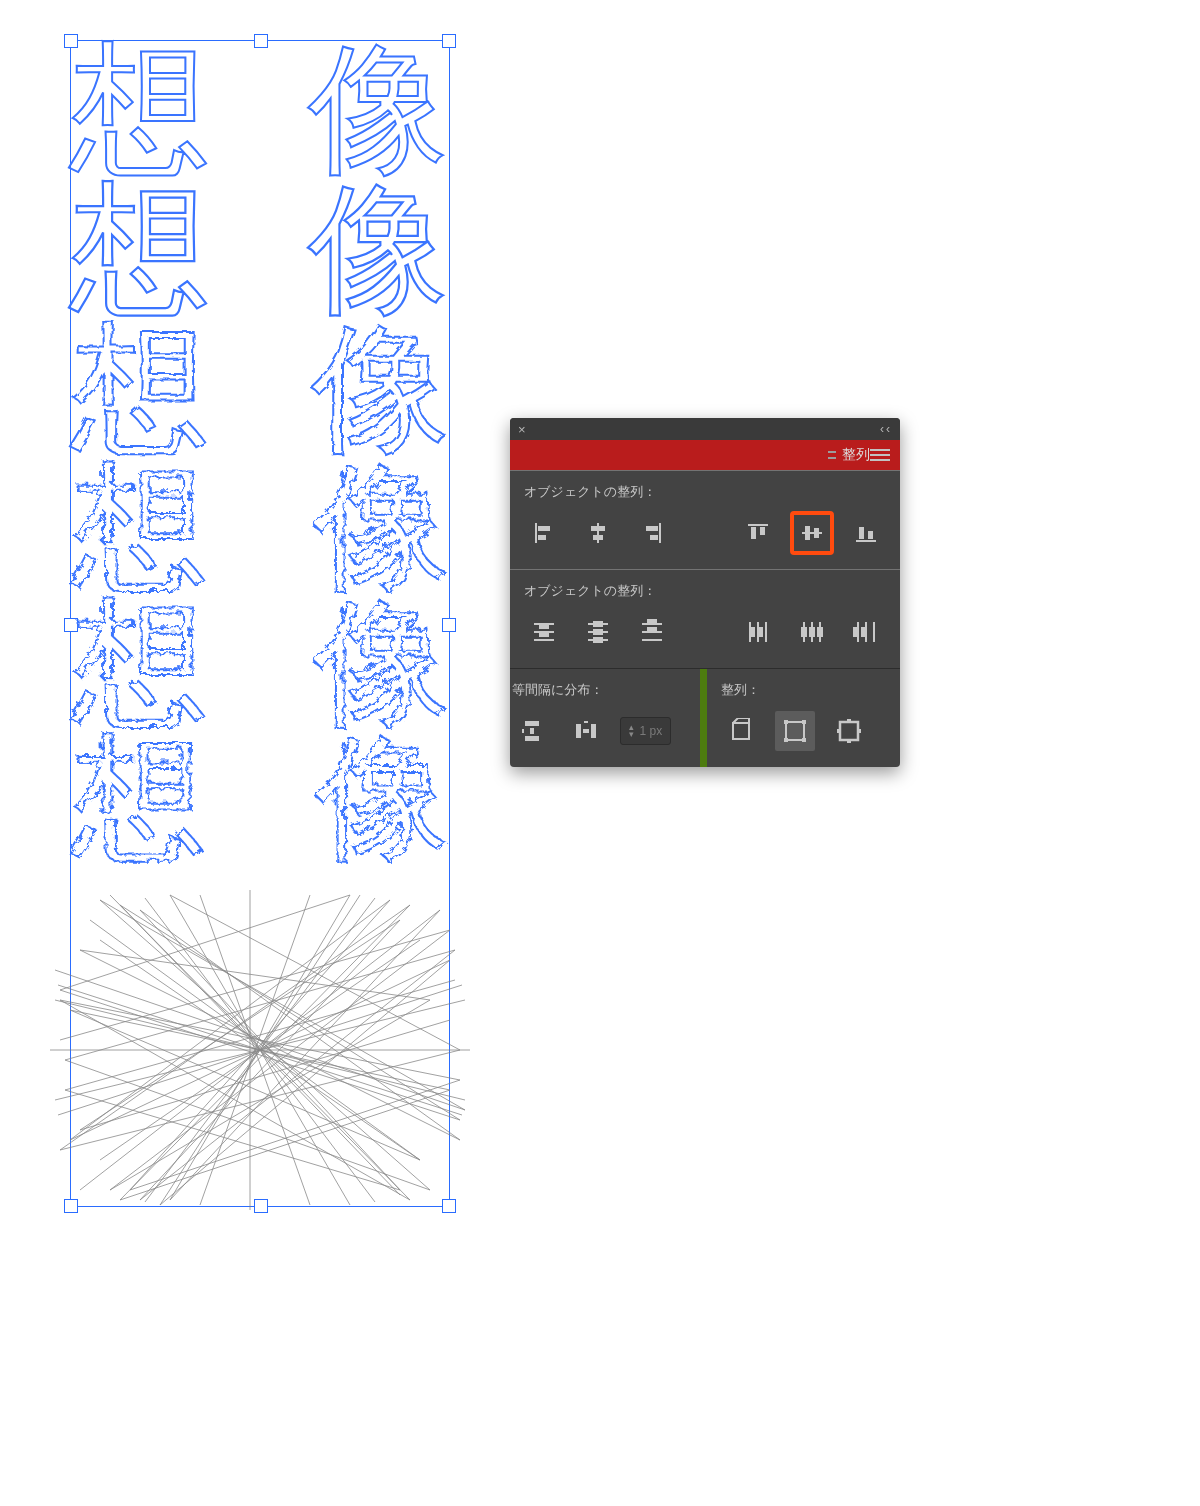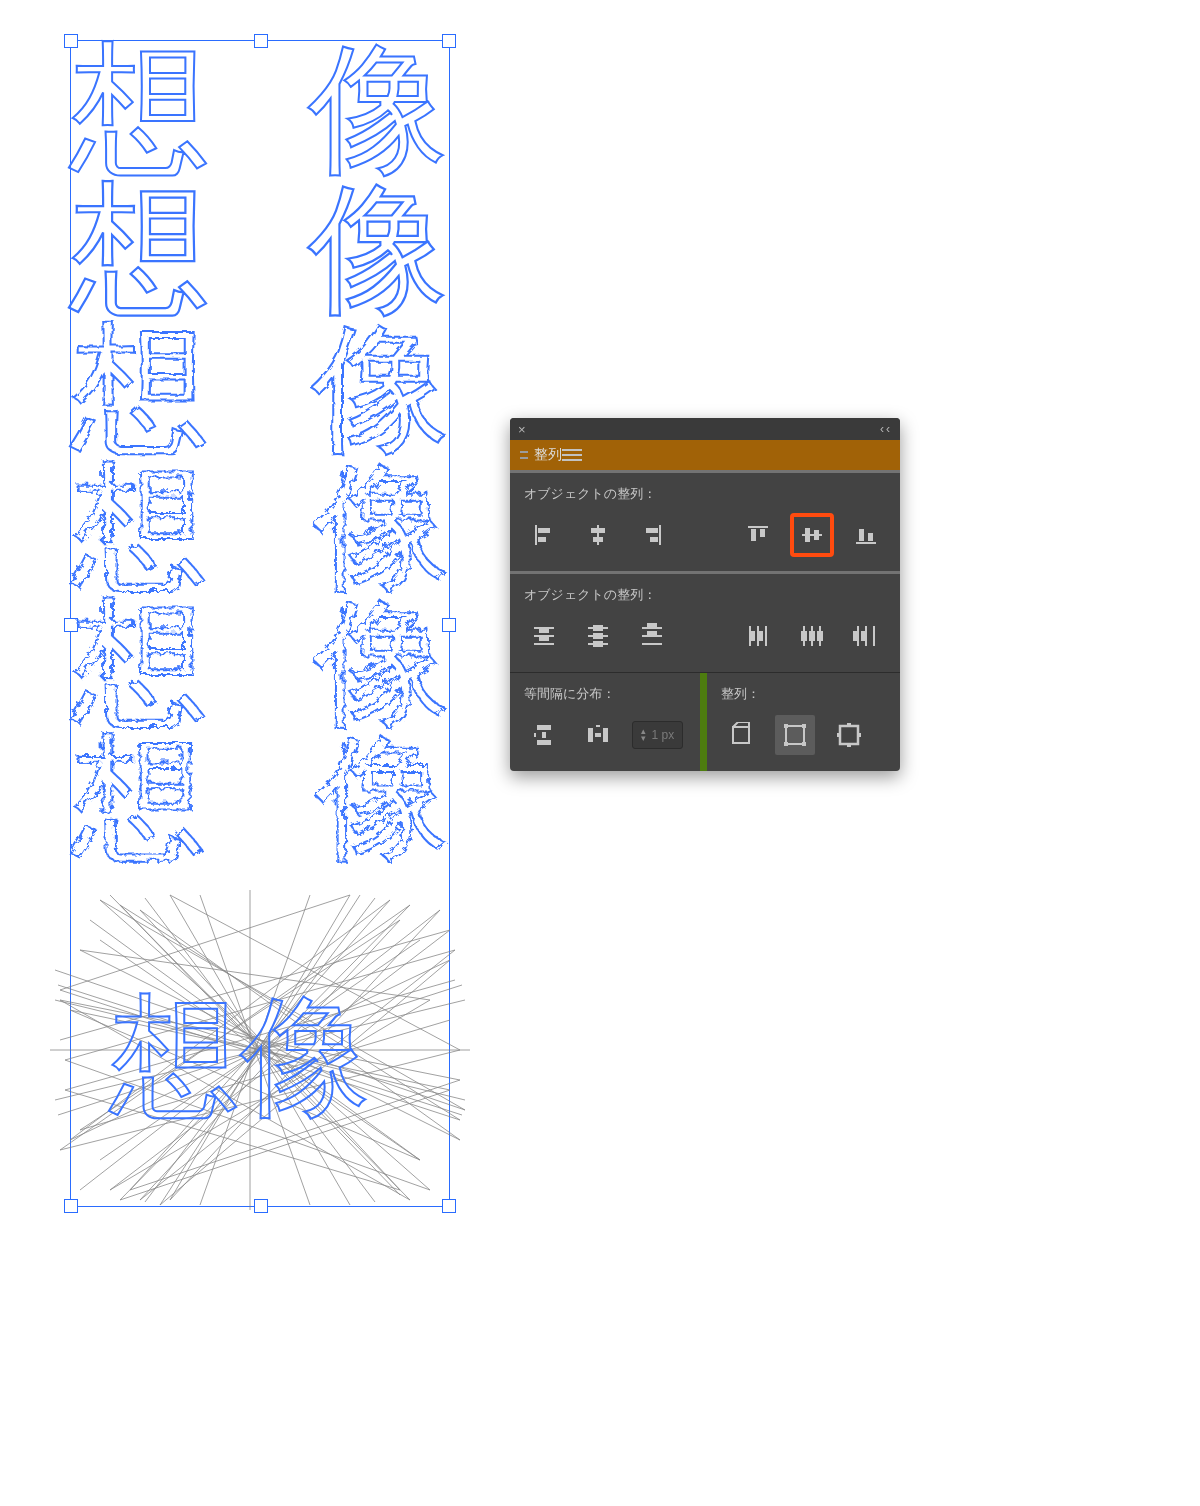--- a/index.html
+++ b/index.html
@@ -22,38 +22,38 @@
   .r5 .glyph{font-size:134px}
   .rough{filter:url(#rough)}
   .final-wrap{position:absolute;left:0px;top:860px;width:420px;height:320px}
   .scrib{position:absolute;inset:0;opacity:.9}
   .final{position:absolute;left:60px;top:80px;font-family:"Yu Mincho","Hiragino Mincho ProN",serif;font-weight:500;font-size:130px;-webkit-text-stroke:2px #3a74ff;color:transparent}
   
   .panel{position:absolute;left:510px;top:418px;width:390px;border-radius:4px;background:#434343;box-shadow:0 6px 18px rgba(0,0,0,.4);color:#c8c8c8;font-size:13px}
   .panel-titlebar{height:22px;background:#3a3a3a;border-radius:4px 4px 0 0;display:flex;align-items:center;justify-content:space-between;padding:0 8px}
   .close-x{font-size:13px;color:#b5b5b5;cursor:pointer}
   .collapse{font-size:12px;color:#b5b5b5;letter-spacing:2px}
-  .panel-tab{height:30px;background:#a16207;display:flex;align-items:center;padding:0 10px;justify-content:flex-start}
+  .panel-tab{height:30px;background:#b91c1c;display:flex;align-items:center;padding:0 10px;justify-content:flex-end}
   .tab-lbl{display:flex;align-items:center;gap:6px;color:#dcdcdc;font-size:14px}
   .grip{display:inline-block;width:8px;height:14px;position:relative}
   .grip::before,.grip::after{content:"";position:absolute;left:0;width:8px;height:2px;background:#9c9c9c}
   .grip::before{top:3px}.grip::after{top:9px}
   .menu-btn{width:20px;display:flex;flex-direction:column;gap:3px;cursor:pointer}
   .menu-btn span{height:2px;background:#c2c2c2}
-  .section{padding:12px 14px 16px;border-top:3px solid #737373}
+  .section{padding:12px 14px 16px;border-top:1px solid #737373}
   .section:first-of-type{border-top:none}
   .sec-title{font-size:13px;margin-bottom:12px;color:#c8c8c8}
   .icon-row{display:flex;gap:14px;align-items:center}
   .icon-row .spacer{flex:1}
   .ibtn{width:40px;height:40px;display:flex;align-items:center;justify-content:center;cursor:pointer;border-radius:2px}
   .ibtn svg{width:26px;height:26px}
   .ibtn.sel-orange{outline:4px solid #ff4b0f;outline-offset:-2px}
   .ibtn.active{background:#5c5c5c}
   .bottom-row{display:flex;border-top:1px solid #2c2c2c}
-  .bottom-left{flex:1;padding:12px 14px 16px}
+  .bottom-left{flex:1;padding:12px 2px 16px}
   .bottom-right{width:165px;padding:12px 14px 16px;border-left:7px solid #4d7c0f}
   .spin{display:inline-flex;align-items:center;height:26px;background:#3a3a3a;border:1px solid #2c2c2c;border-radius:3px;color:#7a7a7a;padding:0 8px;font-size:12px;gap:6px}
   .spin .arrows{display:inline-block;font-size:9px;line-height:7px;color:#888}
 </style>
 </head>
 <body>
 
 <svg width="0" height="0" style="position:absolute">
   <filter id="rough">
       <feTurbulence baseFrequency="0.06" numOctaves="2" result="n"></feTurbulence>
@@ -110,21 +110,20 @@
         <path d="M10 150 L400 40 L60 300 L380 110 L30 60 L410 250 L90 20 L350 300 L15 200 L405 90"></path>
         <path d="M40 30 L370 270 L20 120 L400 200 L70 310 L360 15 L10 260 L410 160 L120 5 L300 315"></path>
         <path d="M5 80 L415 220 L50 10 L380 300 L15 170 L405 60 L90 310 L350 30 L30 240 L400 130"></path>
         <path d="M60 5 L360 310 L10 110 L410 190 L80 300 L340 10 L20 250 L400 70 L110 315 L310 5"></path>
         <path d="M200 0 L200 320 M0 160 L420 160 M50 50 L370 270 M370 50 L50 270"></path>
         <path d="M30 300 L390 20 L120 310 L300 5 L10 100 L410 230 L70 15 L350 305"></path>
         <path d="M150 5 L260 315 M260 5 L150 315 M5 210 L415 110 M5 110 L415 210"></path>
         <path d="M95 8 L325 312 M325 8 L95 312 M8 95 L412 225 M8 225 L412 95"></path>
       </g>
     </svg>
-    <div class="final">想像</div>
   </div>
 </div>
 
 <div class="panel">
   <div class="panel-titlebar">
     <span class="close-x">×</span>
     <span class="collapse">‹‹</span>
   </div>
   <div class="panel-tab">
     <span class="tab-lbl">

